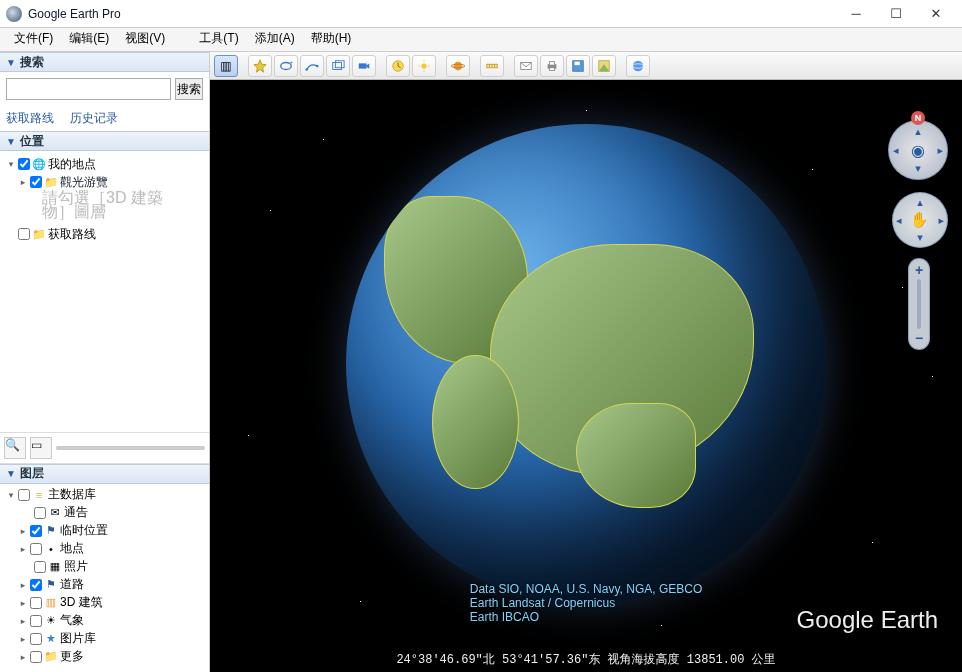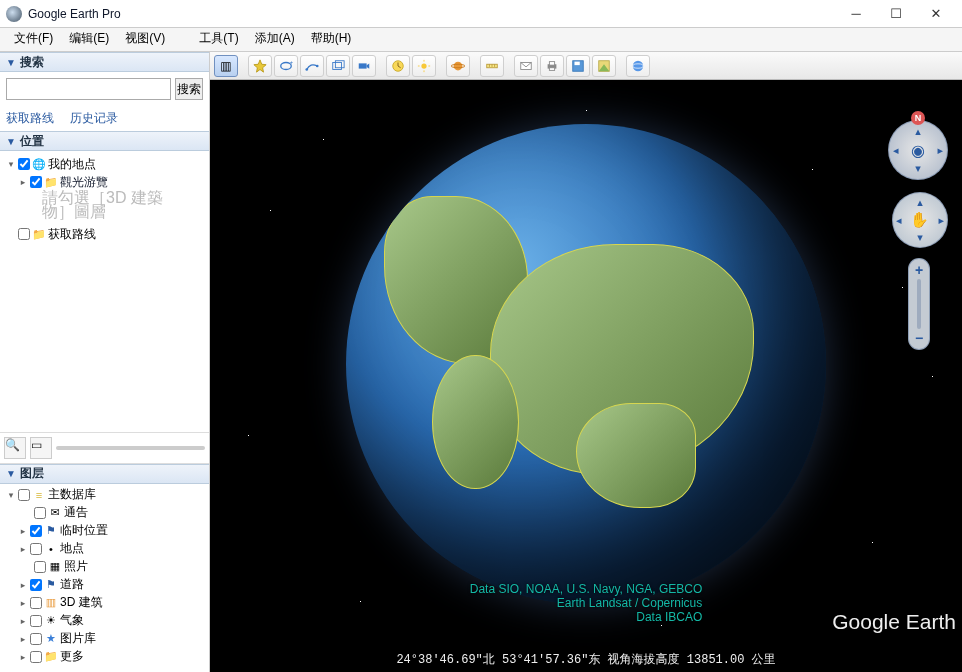--- a/index.html
+++ b/index.html
@@ -37,22 +37,22 @@
 .main { flex: 1; position: relative; background: #000; overflow: hidden; }
 .maintoolbar { position: absolute; top: 0; left: 0; right: 0; height: 28px; background: linear-gradient(#fafafa,#e8e8e8); border-bottom: 1px solid #bbb; display: flex; align-items: center; padding: 0 4px; gap: 2px; }
 .tbtn { width: 24px; height: 22px; border: 1px solid #cfcfcf; background: linear-gradient(#fff,#eee); border-radius: 3px; display: flex; align-items: center; justify-content: center; font-size: 12px; cursor: pointer; }
 .tbtn svg { width: 14px; height: 14px; }
 .tsep { width: 6px; }
 .map-area { position: absolute; top: 28px; left: 0; right: 0; bottom: 0; }
 .stars { position: absolute; inset: 0; background: #000; }
 .star { position: absolute; width: 1px; height: 1px; background: #fff; }
 .globe { position: absolute; left: 50%; top: 48%; transform: translate(-50%,-50%); width: 480px; height: 480px; border-radius: 50%; background: radial-gradient(circle at 35% 30%, #6ab0e8 0%, #2a6db5 40%, #123a6a 70%, #051a33 100%); box-shadow: inset -60px -60px 120px rgba(0,0,0,0.7), 0 0 40px rgba(120,170,255,0.25); overflow: hidden; }
 .land { position: absolute; background: linear-gradient(135deg, #a8c88a, #5a7a3a); border: 1px solid #d6d650; }
-.attribution { position: absolute; bottom: 48px; left: 50%; transform: translateX(-50%); color: #14b8a6; font-size: 12px; text-align: right; font-family: "Courier New", monospace; text-shadow: 0 0 3px #000; white-space: nowrap; }
-.watermark { position: absolute; right: 6px; bottom: 38px; color: #eee; font-size: 21px; font-weight: 300; text-shadow: 0 0 4px rgba(0,0,0,0.8); }
+.attribution { position: absolute; bottom: 48px; left: 50%; transform: translateX(-50%); color: #7dd3fc; font-size: 12px; text-align: left; font-family: "Courier New", monospace; text-shadow: 0 0 3px #000; white-space: nowrap; }
+.watermark { position: absolute; right: 24px; bottom: 38px; color: #eee; font-size: 24px; font-weight: 300; text-shadow: 0 0 4px rgba(0,0,0,0.8); }
 .statusbar { position: absolute; bottom: 4px; left: 0; right: 0; color: #eee; font-size: 12px; text-align: center; font-family: "Courier New", monospace; text-shadow: 0 0 3px #000; }
 .nav-compass { position: absolute; top: 40px; right: 14px; width: 60px; height: 60px; border-radius: 50%; background: radial-gradient(circle, rgba(255,255,255,0.9) 0%, rgba(220,230,245,0.85) 70%, rgba(180,200,225,0.8) 100%); border: 1px solid rgba(120,140,170,0.7); display:flex; align-items:center; justify-content:center; }
 .nav-compass .n { position:absolute; top:-10px; left:50%; transform:translateX(-50%); width:14px; height:14px; border-radius:50%; background:#d55; color:#fff; font-size:9px; display:flex; align-items:center; justify-content:center; font-weight:bold; }
 .nav-compass .eye { font-size:16px; color:#2a5aa0; }
 .nav-pan { position: absolute; top: 112px; right: 14px; width: 56px; height: 56px; border-radius: 50%; background: radial-gradient(circle, rgba(255,255,255,0.9), rgba(210,225,240,0.85)); border: 1px solid rgba(120,140,170,0.7); display:flex; align-items:center; justify-content:center; }
 .nav-pan .hand { font-size: 15px; color:#2a5aa0; }
 .nav-zoom { position: absolute; top: 178px; right: 32px; width: 22px; background: rgba(230,238,248,0.85); border: 1px solid rgba(120,140,170,0.7); border-radius: 11px; padding: 2px 0; }
 .nav-zoom .zb { height: 18px; display:flex; align-items:center; justify-content:center; color:#2a5aa0; font-weight:bold; cursor:pointer; font-size:14px; }
 .nav-zoom .zs { height: 50px; display:flex; align-items:center; justify-content:center; }
 .nav-zoom .zs .tr { width:4px; height:100%; background: rgba(120,140,170,0.5); border-radius:2px; }
@@ -346,19 +346,19 @@
         <div class="zb">+</div>
         <div class="zs">
             <div class="tr"></div>
           </div>
         <div class="zb">−</div>
       </div>
 
       <div class="attribution">
         <div>Data SIO, NOAA, U.S. Navy, NGA, GEBCO</div>
         <div>Earth Landsat / Copernicus</div>
-        <div>Data IBCAO</div>
+        <div>Earth IBCAO</div>
       </div>
       <div class="watermark">Google Earth</div>
       <div class="statusbar">24°38'46.69"北   53°41'57.36"东  视角海拔高度 13851.00 公里</div>
     </div>
   </div>
 </div>
 
 </body></html>

